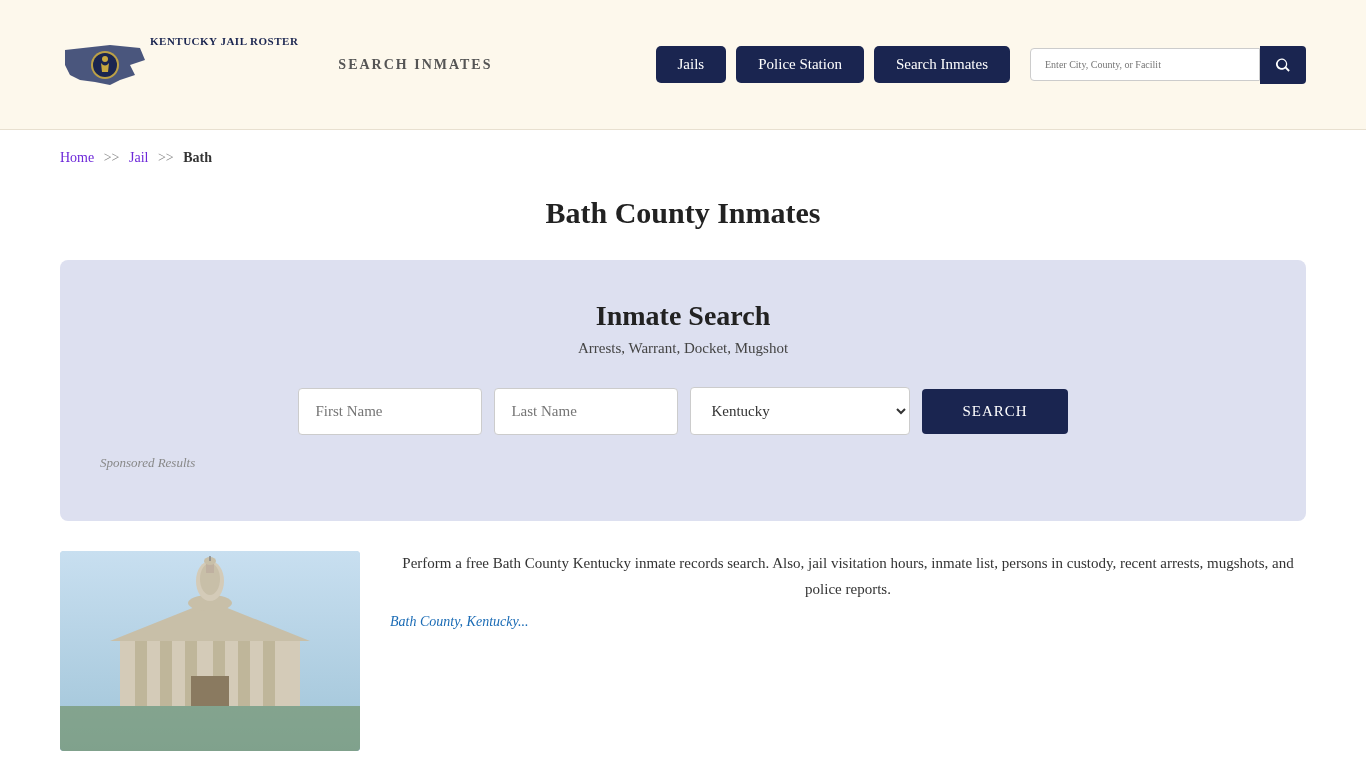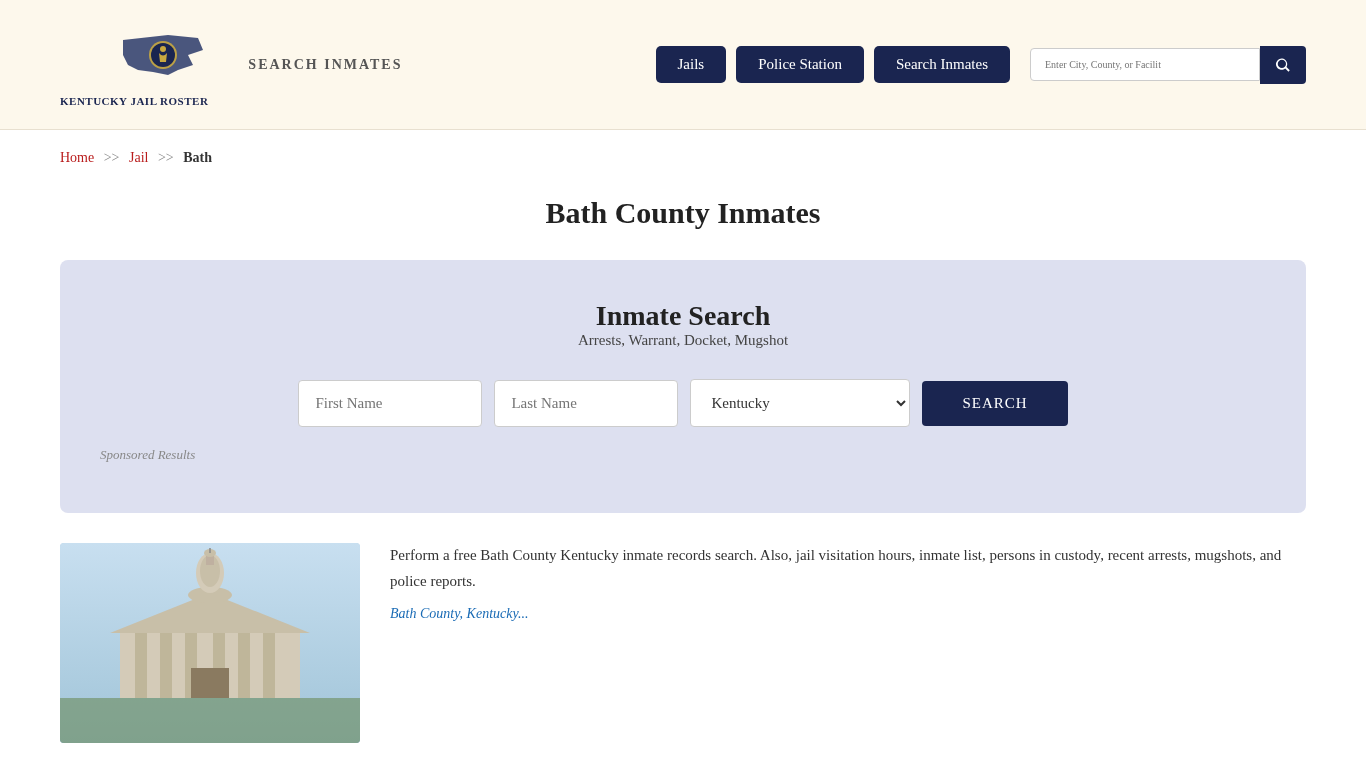--- a/index.html
+++ b/index.html
@@ -20,22 +20,22 @@
       background-color: #fdf8ec;
       padding: 20px 60px;
       display: flex;
       align-items: center;
       gap: 30px;
       border-bottom: 1px solid #e8e0d0;
       min-height: 130px;
     }
     .logo-area {
       display: flex;
-      flex-direction: column;
-      align-items: flex-end;
+      flex-direction: row;
+      align-items: flex-start;
       min-width: 100px;
     }
     .logo-img {
       width: 90px;
       height: 70px;
       position: relative;
     }
     .logo-text {
       font-size: 11px;
       font-weight: bold;
@@ -105,21 +105,21 @@
     
     .breadcrumb-area {
       padding: 20px 60px 10px;
       background: #fff;
     }
     .breadcrumb {
       font-size: 14px;
       color: #555;
     }
     .breadcrumb a {
-      color: #b91c1c;
+      color: #6d28d9;
       text-decoration: none;
     }
     .breadcrumb .sep {
       margin: 0 6px;
       color: #888;
     }
     .breadcrumb .current {
       font-weight: bold;
       color: #333;
     }
@@ -141,20 +141,21 @@
       background-color: #dde0f0;
       margin: 0 60px;
       border-radius: 8px;
       padding: 40px 40px 50px;
       text-align: center;
     }
     .search-box-title {
       font-size: 28px;
       font-weight: bold;
       color: #222;
+      margin-bottom: 8px;
       font-family: Georgia, serif;
     }
     .search-box-subtitle {
       font-size: 15px;
       color: #444;
       margin-bottom: 30px;
     }
     .search-form {
       display: flex;
       gap: 12px;
@@ -225,20 +226,21 @@
       height: 100%;
     }
     .content-text {
       flex: 1;
     }
     .content-text p {
       font-size: 15px;
       line-height: 1.7;
       color: #333;
       margin-bottom: 10px;
+      text-align: center;
     }
     .content-text .link-title {
       font-size: 14px;
       font-style: italic;
       color: #1a6bb5;
       text-decoration: none;
     }
   </style>
 </head>
 <body>

